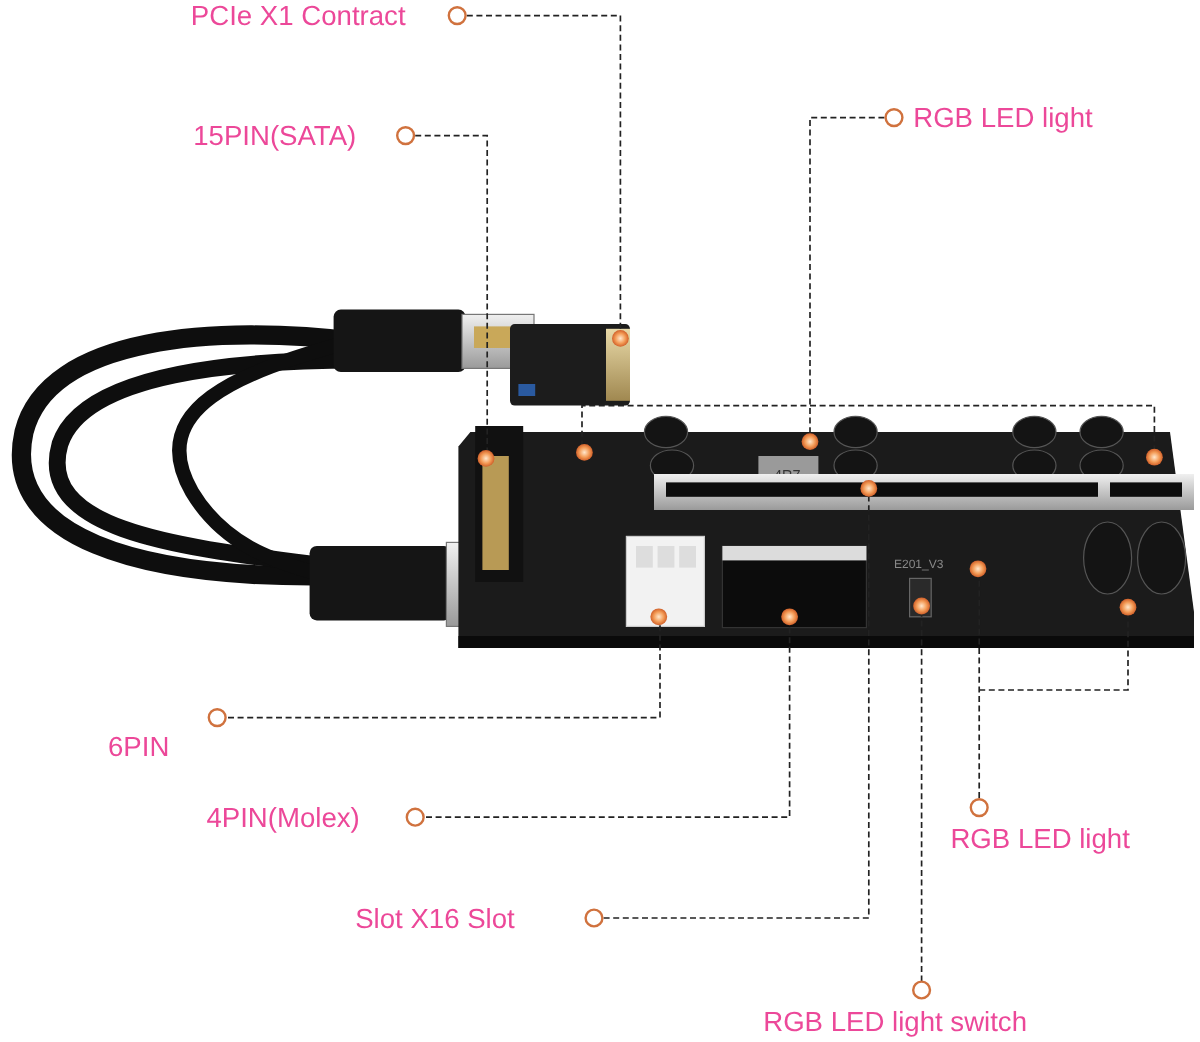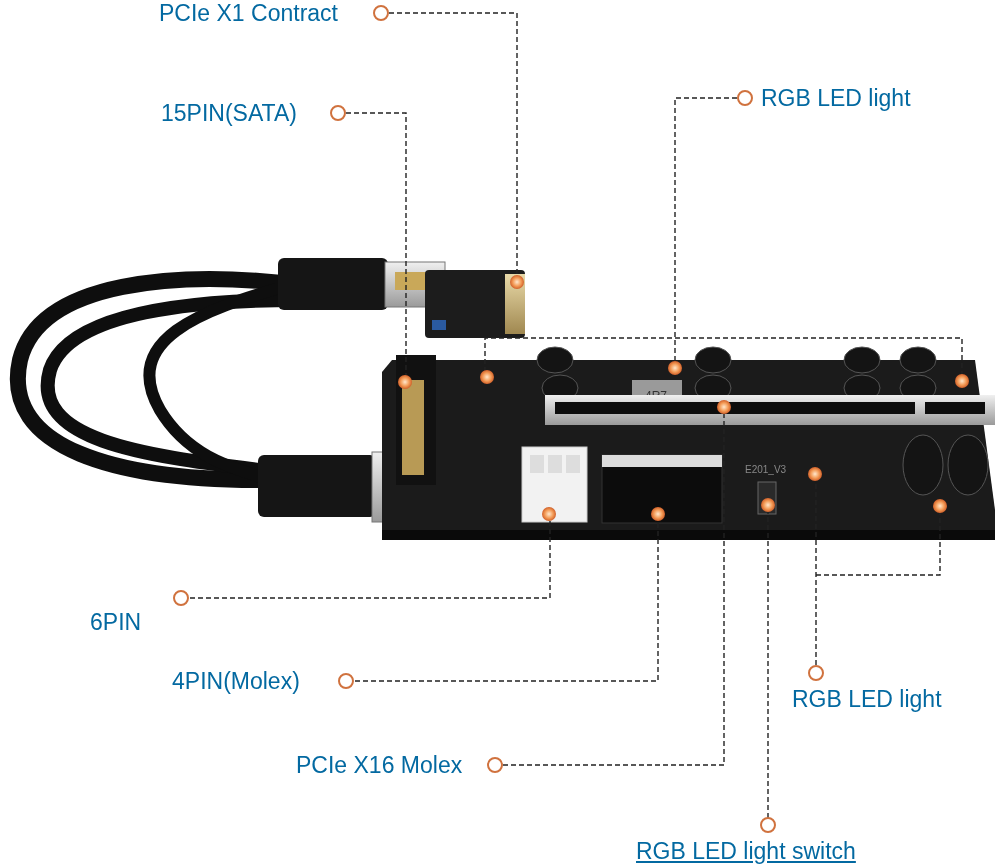--- a/index.html
+++ b/index.html
@@ -1,18 +1,18 @@
 <!DOCTYPE html>
 <html><head>
 <meta charset="utf-8">
 <style>
   html,body{margin:0;padding:0;background:#ffffff;}
   body{width:1000px;height:868px;position:relative;overflow:hidden;font-family:"Liberation Sans",sans-serif;}
   #stage{position:absolute;left:0;top:0;width:1000px;height:868px;}
-  .lbl{position:absolute;font-size:23px;color:#0369a1;white-space:nowrap;line-height:1;}
+  .lbl{position:absolute;font-size:23px;color:#ec4899;white-space:nowrap;line-height:1;}
 </style>
 </head>
 <body>
 
 <div id="stage">
 <svg id="art" width="1000" height="868" viewBox="0 0 1000 868" xmlns="http://www.w3.org/2000/svg">
   <defs>
     <linearGradient id="metal" x1="0" y1="0" x2="0" y2="1">
       <stop offset="0" stop-color="#f0f0f0"></stop>
           <stop offset="1" stop-color="#9a9a9a"></stop>
@@ -128,16 +128,16 @@
     <circle cx="816" cy="673" r="7"></circle>
         <circle cx="768" cy="825" r="7"></circle>
   </g>
 </svg>
 
 <div class="lbl" style="left:159px;top:2px;">PCIe X1 Contract</div>
 <div class="lbl" style="left:161px;top:102px;">15PIN(SATA)</div>
 <div class="lbl" style="left:761px;top:87px;">RGB LED light</div>
 <div class="lbl" style="left:90px;top:587px;margin-top:24px;">6PIN</div>
 <div class="lbl" style="left:172px;top:670px;text-align:right;">4PIN(Molex)</div>
-<div class="lbl" style="left:296px;top:754px;">PCIe X16 Molex</div>
+<div class="lbl" style="left:296px;top:754px;">Slot X16 Slot</div>
 <div class="lbl" style="left:792px;top:688px;">RGB LED light</div>
-<div class="lbl" style="left:636px;top:840px;text-decoration:underline;">RGB LED light switch</div>
+<div class="lbl" style="left:636px;top:840px;">RGB LED light switch</div>
 </div>
 
 </body></html>

